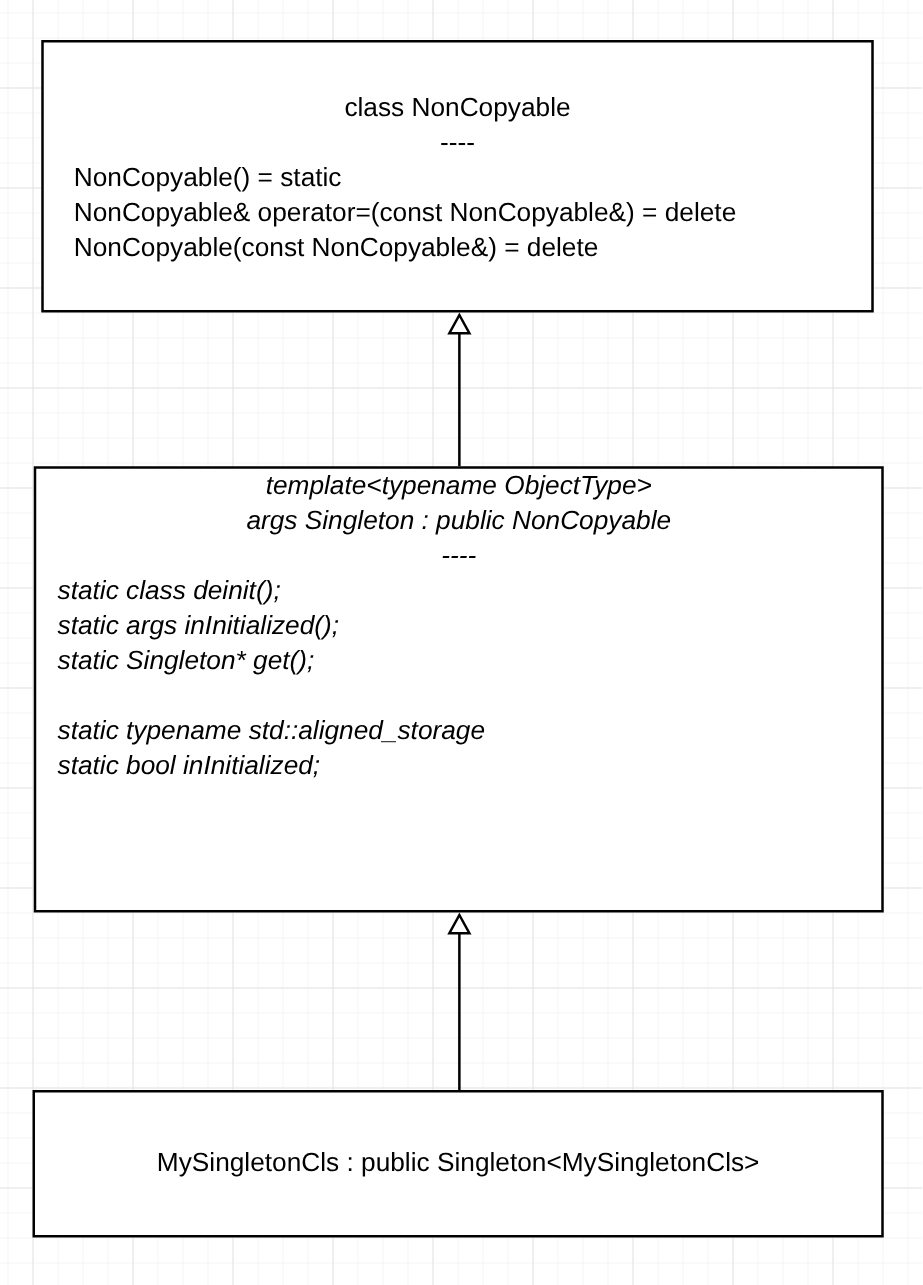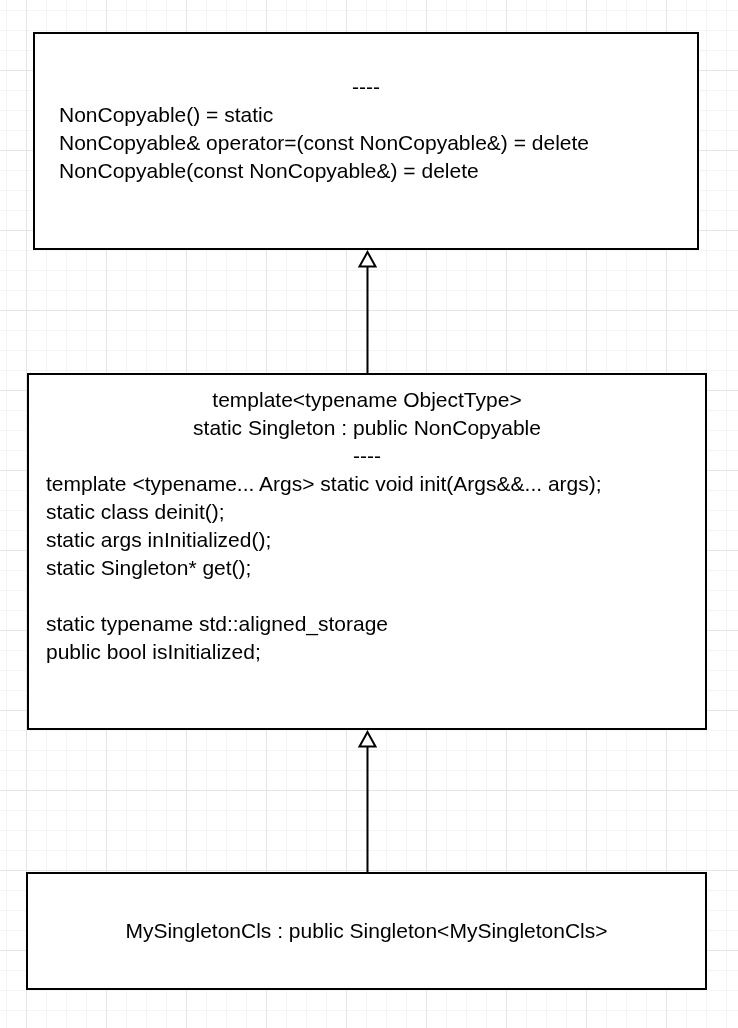--- a/index.html
+++ b/index.html
@@ -30,21 +30,22 @@
 
   .box-noncopyable {
     left: 33px; top: 32px;
     width: 666px; height: 218px;
     padding-top: 39px;
   }
 
   .box-singleton {
     left: 27px; top: 373px;
     width: 680px; height: 357px;
-    padding-top: 11px;
+    padding-top: 0;
+    font-style: italic;
   }
 
   .box-mysingleton {
     left: 26px; top: 872px;
     width: 681px; height: 118px;
     display: flex;
     align-items: center;
     justify-content: center;
   }
 
@@ -60,37 +61,37 @@
     pointer-events: none;
   }
   .connectors .edge { pointer-events: all; }
 </style>
 </head>
 <body>
 
 <div class="canvas">
 
   <div class="class-box box-noncopyable">
+    <div class="box-title">class NonCopyable</div>
     <div class="box-sep">----</div>
     <div class="box-line">NonCopyable() = static</div>
     <div class="box-line">NonCopyable&amp; operator=(const NonCopyable&amp;) = delete</div>
     <div class="box-line">NonCopyable(const NonCopyable&amp;) = delete</div>
   </div>
 
   <div class="class-box box-singleton">
     <div class="box-title">template&lt;typename ObjectType&gt;</div>
-    <div class="box-title">static Singleton : public NonCopyable</div>
+    <div class="box-title">args Singleton : public NonCopyable</div>
     <div class="box-sep">----</div>
-    <div class="box-line">template &lt;typename... Args&gt; static void init(Args&amp;&amp;... args);</div>
     <div class="box-line">static class deinit();</div>
     <div class="box-line">static args inInitialized();</div>
     <div class="box-line">static Singleton* get();</div>
     <div class="box-line"></div>
     <div class="box-line">static typename std::aligned_storage</div>
-    <div class="box-line">public bool isInitialized;</div>
+    <div class="box-line">static bool inInitialized;</div>
   </div>
 
   <div class="class-box box-mysingleton">
     <div class="box-title">MySingletonCls : public Singleton&lt;MySingletonCls&gt;</div>
   </div>
 
   <svg class="connectors" viewBox="0 0 738 1028" xmlns="http://www.w3.org/2000/svg">
     <g class="edge">
       <line x1="367.5" y1="373" x2="367.5" y2="265" stroke="#000000" stroke-width="2"></line>
       <polygon points="367.5,252 359.5,266.5 375.5,266.5" fill="#ffffff" stroke="#000000" stroke-width="2"></polygon>

